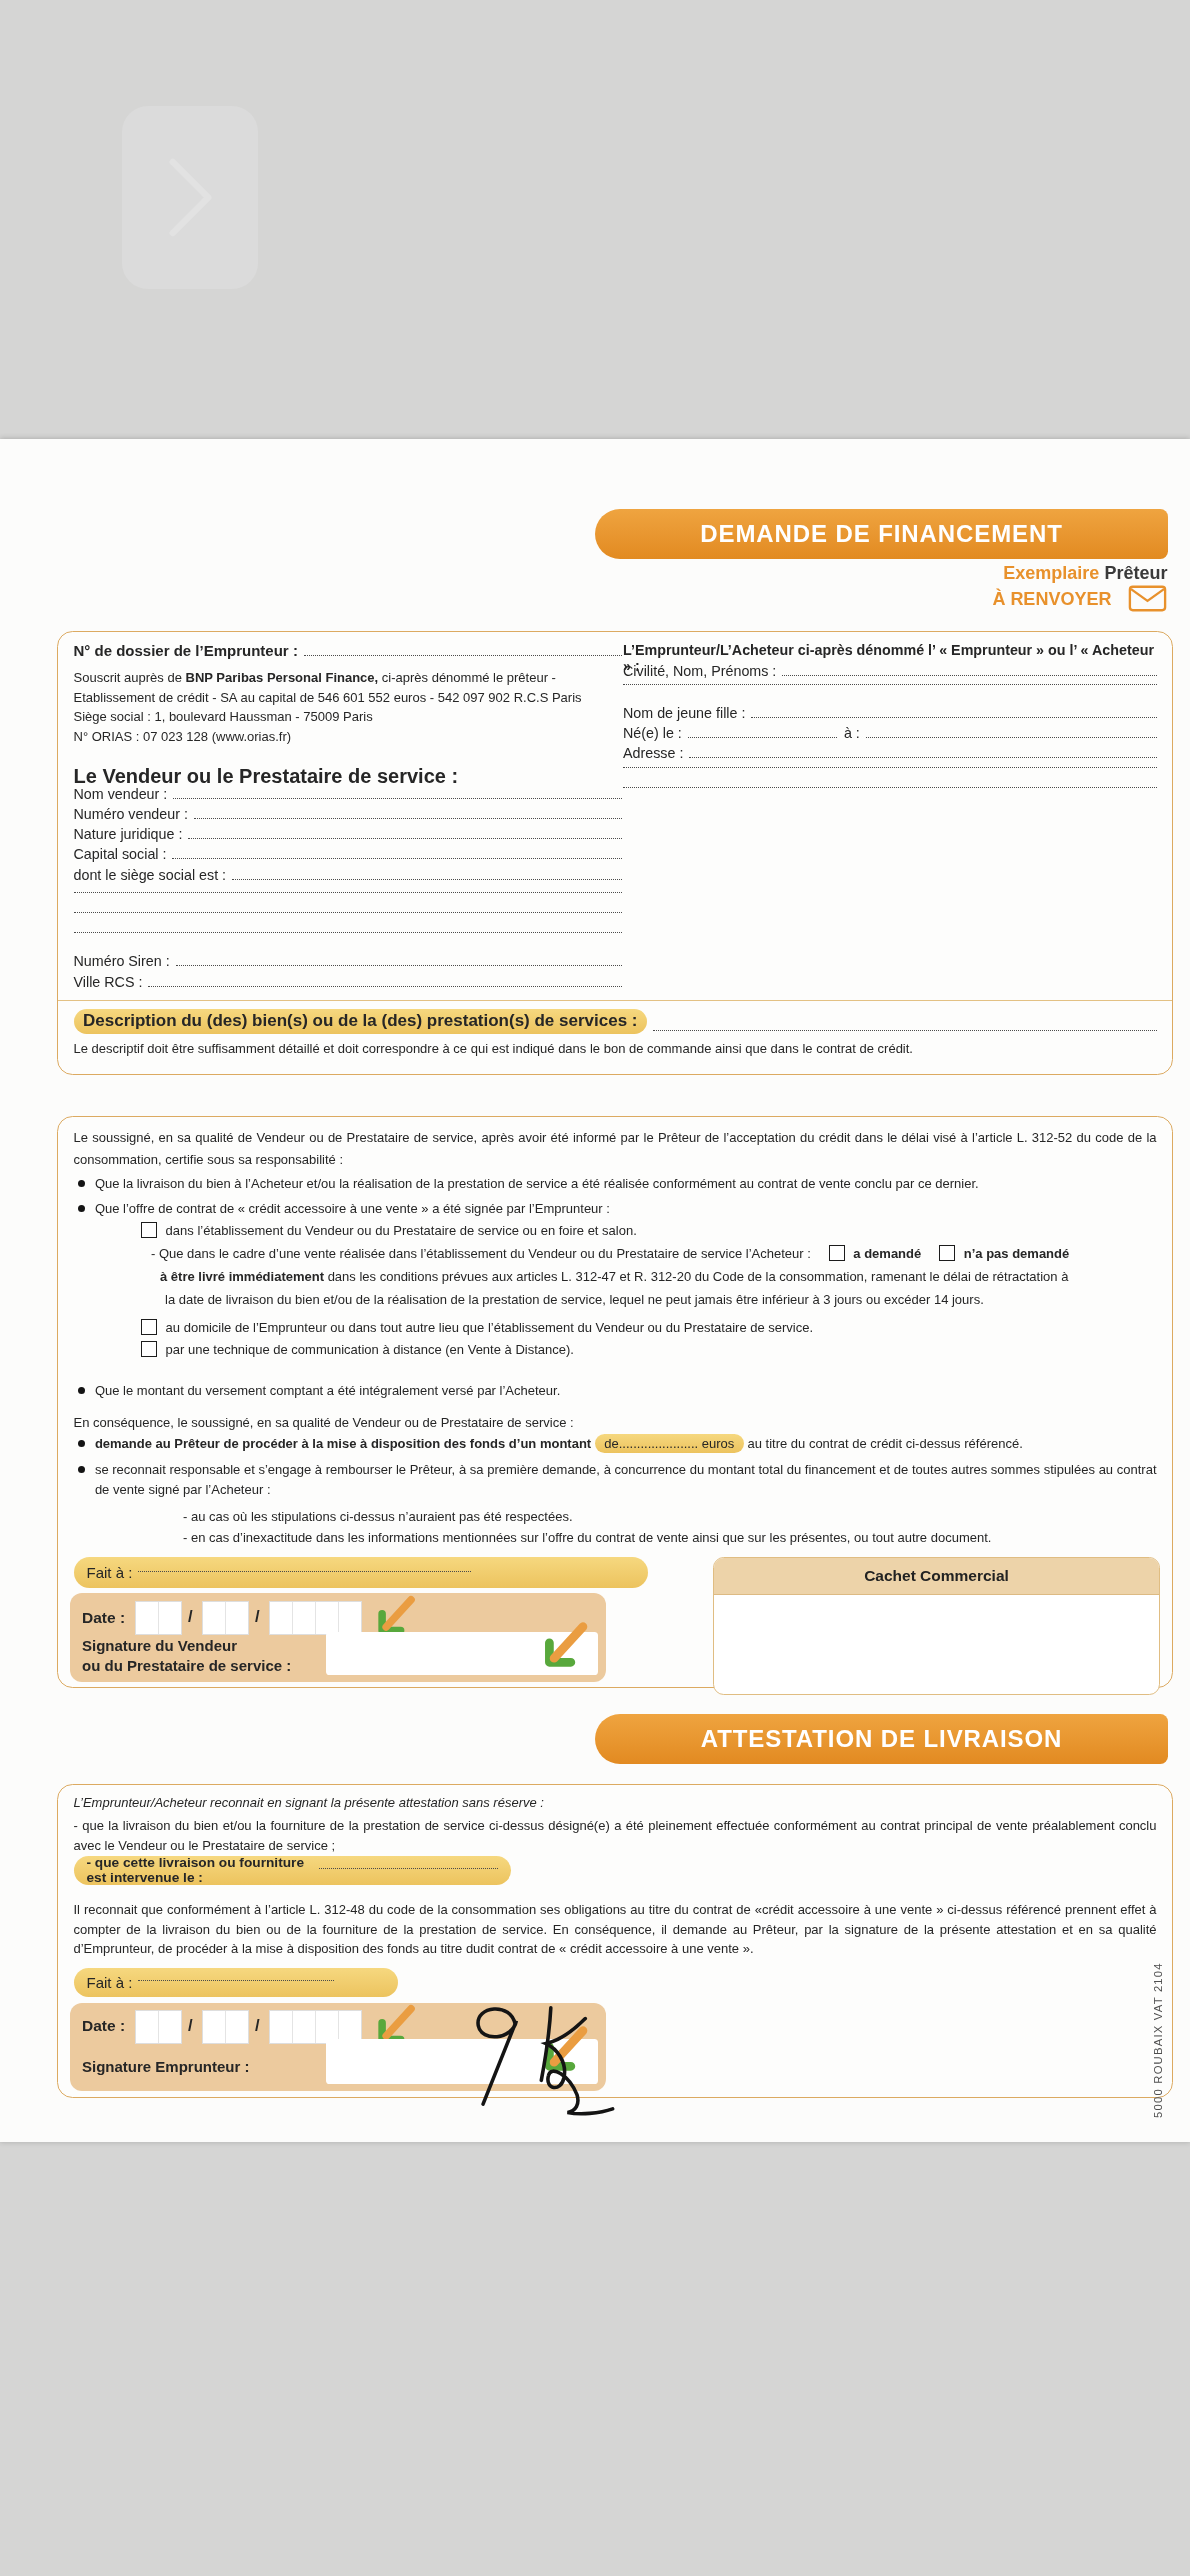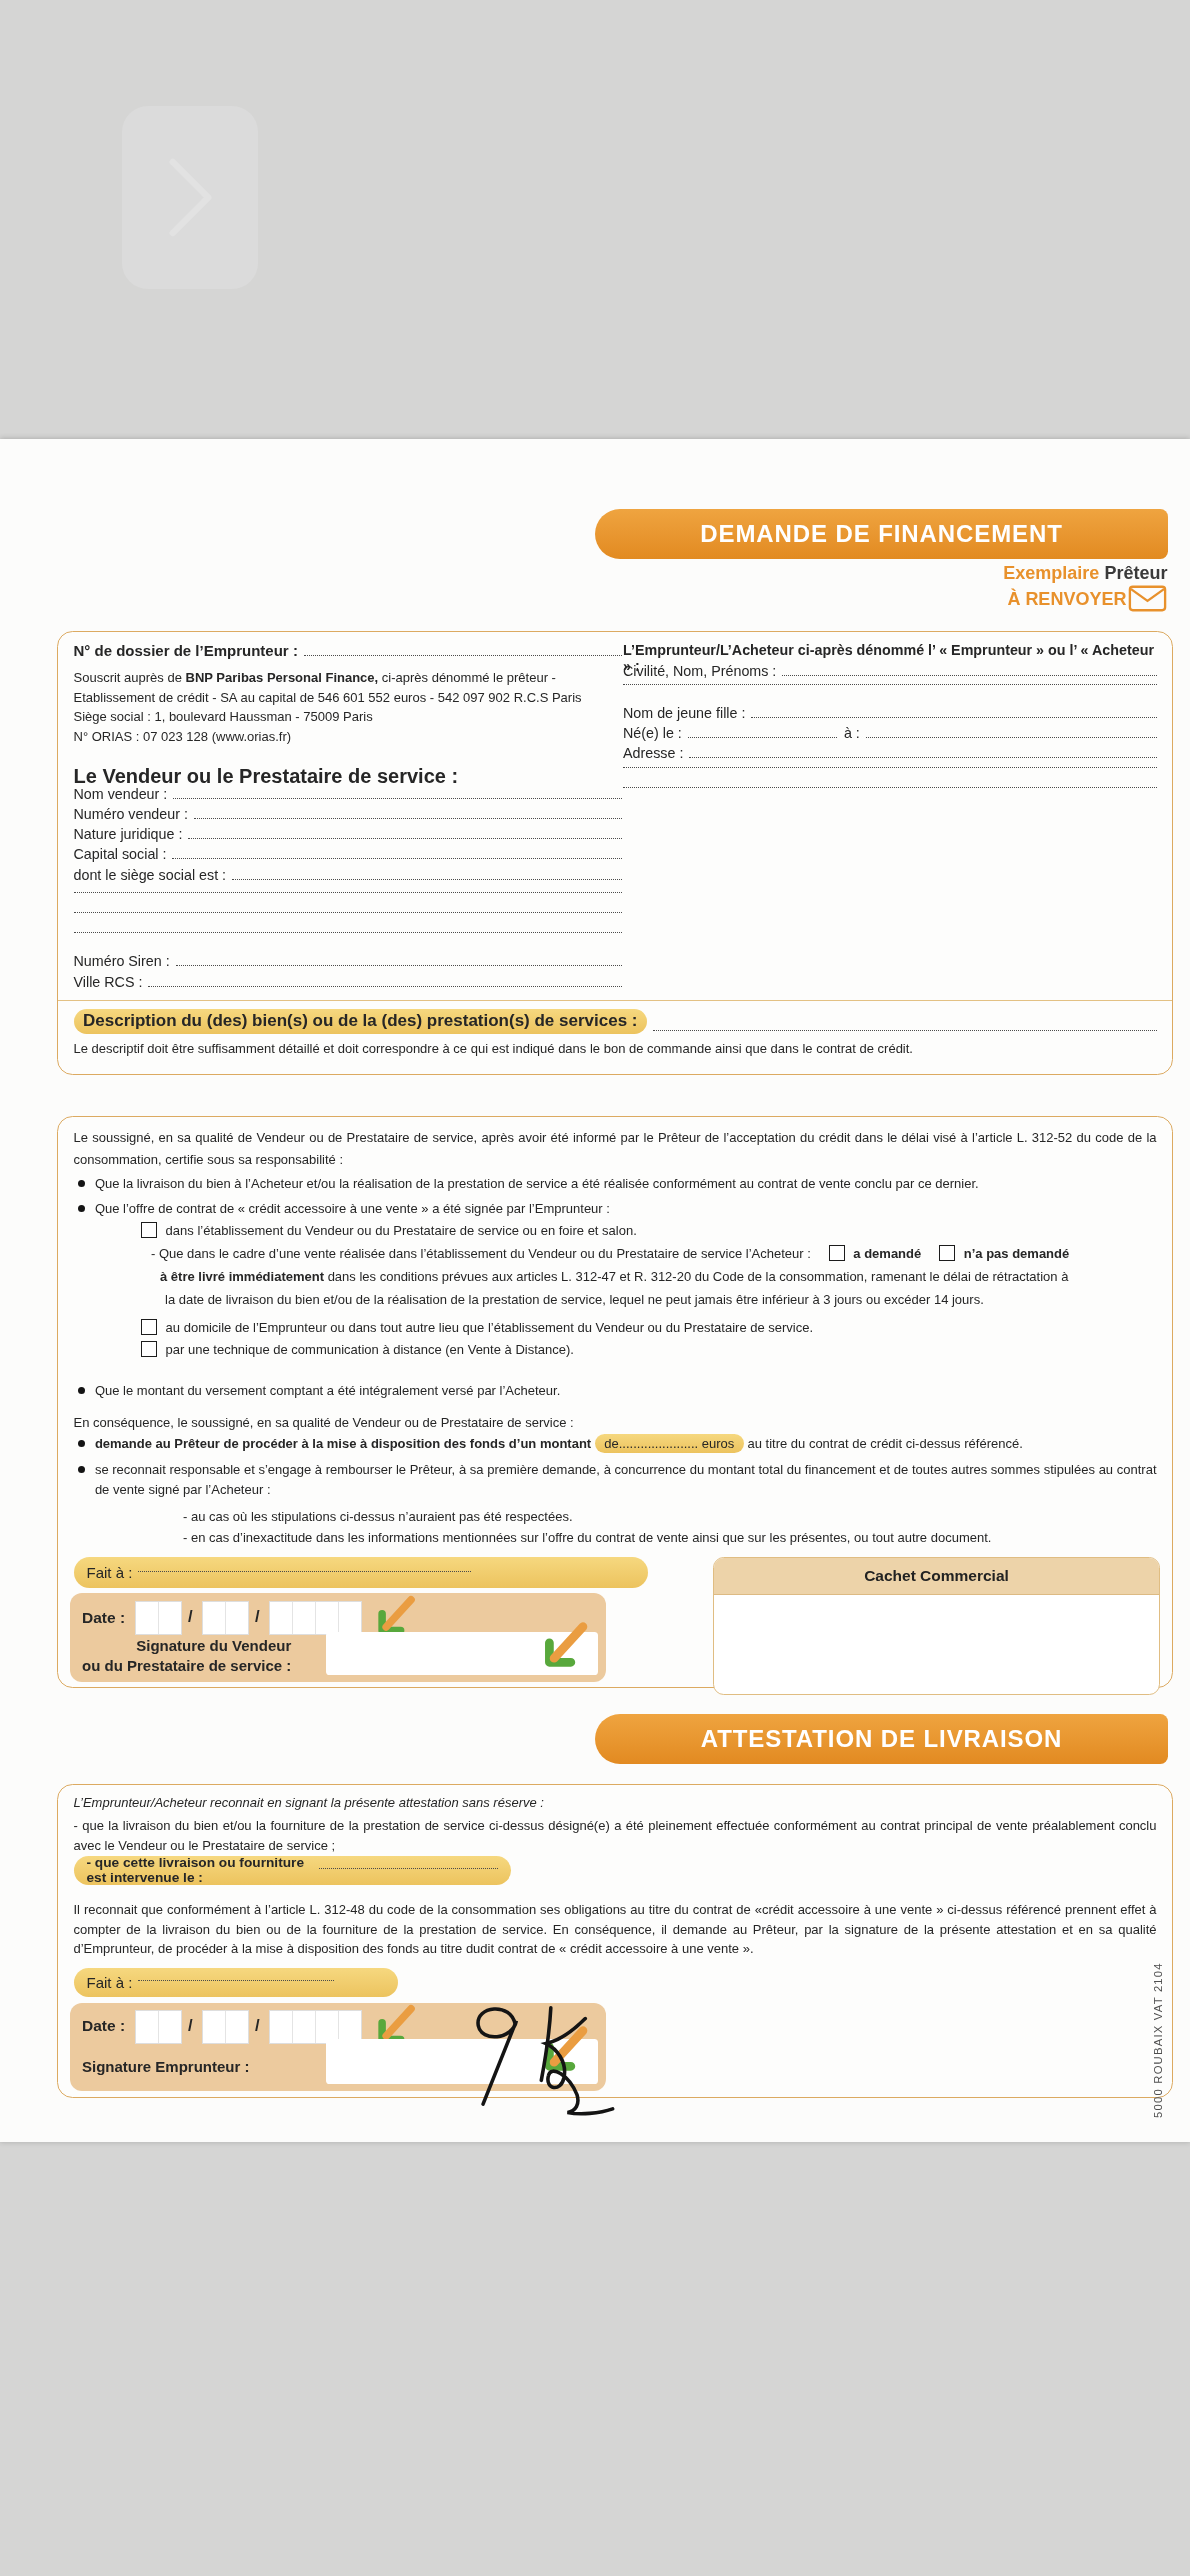--- a/index.html
+++ b/index.html
@@ -9,42 +9,42 @@
         background:#dbdbdb;display:flex;align-items:center;justify-content:center;}
   .page{position:absolute;left:0;top:439px;width:1190px;height:1703px;background:#fcfcfb;
         box-shadow:0 -1.8px 4.8px rgba(0,0,0,.12), 0 1.8px 4.8px rgba(0,0,0,.12);}
   .banner{position:absolute;left:595px;width:573px;height:50px;
           background:linear-gradient(180deg,#efa440,#e28a21);
           border-radius:27px 8.3px 8.3px 27px;color:#fff;font-weight:bold;font-size:24px;
           display:flex;align-items:center;justify-content:center;letter-spacing:0.9px;}
   .exempl{position:absolute;right:22.6px;top:122px;text-align:right;font-weight:bold;font-size:18px;line-height:24px;}
   .orange{color:#e8912c;}
   .dark{color:#3a3a3a;}
-  .renvoyer{display:flex;align-items:center;justify-content:flex-end;gap:2px;}
+  .renvoyer{display:flex;align-items:center;justify-content:flex-end;gap:17px;}
   .box{position:absolute;left:57px;width:1114px;background:#fdfdfc;border:1.8px solid #dcaa61;border-radius:15.5px;}
   .row{position:absolute;left:15.5px;right:15.5px;display:flex;align-items:flex-end;font-size:14.3px;}
   .lbl{font-weight:bold;white-space:nowrap;}
   .dots{flex:1;border-bottom:1.2px dotted #4b4b4b;margin:0 0 3px 6px;min-width:24px;}
   .dots.full{margin-left:0;}
   .para{font-size:13px;line-height:19.6px;}
   .jtext{text-align:justify;}
   .divider{position:absolute;left:0;right:0;border-top:1.2px solid #e3c184;}
   .hlpill{background:linear-gradient(180deg,#f6d87f,#ecc35e);border-radius:14.3px;padding:2.4px 9.5px;}
   .bullet-row{position:absolute;left:15.5px;right:15.5px;font-size:13px;line-height:20px;display:flex;}
   .blt{flex:0 0 auto;width:7.1px;height:7.1px;border-radius:50%;background:#141414;margin:6px 9.5px 0 4.8px;}
   .cbx{flex:0 0 auto;display:inline-block;width:14.3px;height:14.3px;border:1.8px solid #1c1c1c;background:#fff;
        margin-right:8.3px;vertical-align:-3px;}
   .cbx.inline{margin-left:14.3px;}
   .chkline{position:absolute;left:83px;right:15.5px;font-size:13px;line-height:20px;}
   .dashline{position:absolute;left:93px;right:18px;font-size:13px;line-height:20px;}
   .b{font-weight:bold;}
   .faitpill{position:absolute;left:15.5px;height:31px;display:flex;align-items:center;
             background:linear-gradient(180deg,#f6d87f,#ecc35e);border-radius:16.7px;padding:0 13px;
             font-size:15px;}
-  .sigbox{position:absolute;left:12px;width:536px;background:#ecca9e;border-radius:12px;overflow:visible;text-align:right;}
+  .sigbox{position:absolute;left:12px;width:536px;background:#ecca9e;border-radius:12px;overflow:visible;}
   .datelabel{position:absolute;left:12px;font-weight:bold;font-size:15.5px;}
   .cellgrp{position:absolute;display:flex;background:#fff;border:0.6px solid #dedede;height:32px;}
   .cell{width:22px;height:32px;border-right:0.6px solid #e4e4e4;}
   .cell:last-child{border-right:none;}
   .slash{position:absolute;font-weight:bold;font-size:16.7px;top:14.3px;}
   .siglabel{position:absolute;left:12px;font-weight:bold;font-size:15px;line-height:19.6px;}
   .sigwhite{position:absolute;background:#fff;border-radius:3.6px;}
   .penicon{position:absolute;}
   .cachet{position:absolute;right:12px;width:445px;background:#fff;border:1.2px solid #e0bd82;border-radius:10.7px;overflow:hidden;}
   .cachet .hdr{height:36px;background:#edd3a9;border-bottom:1.2px solid #ddba83;display:flex;align-items:center;

